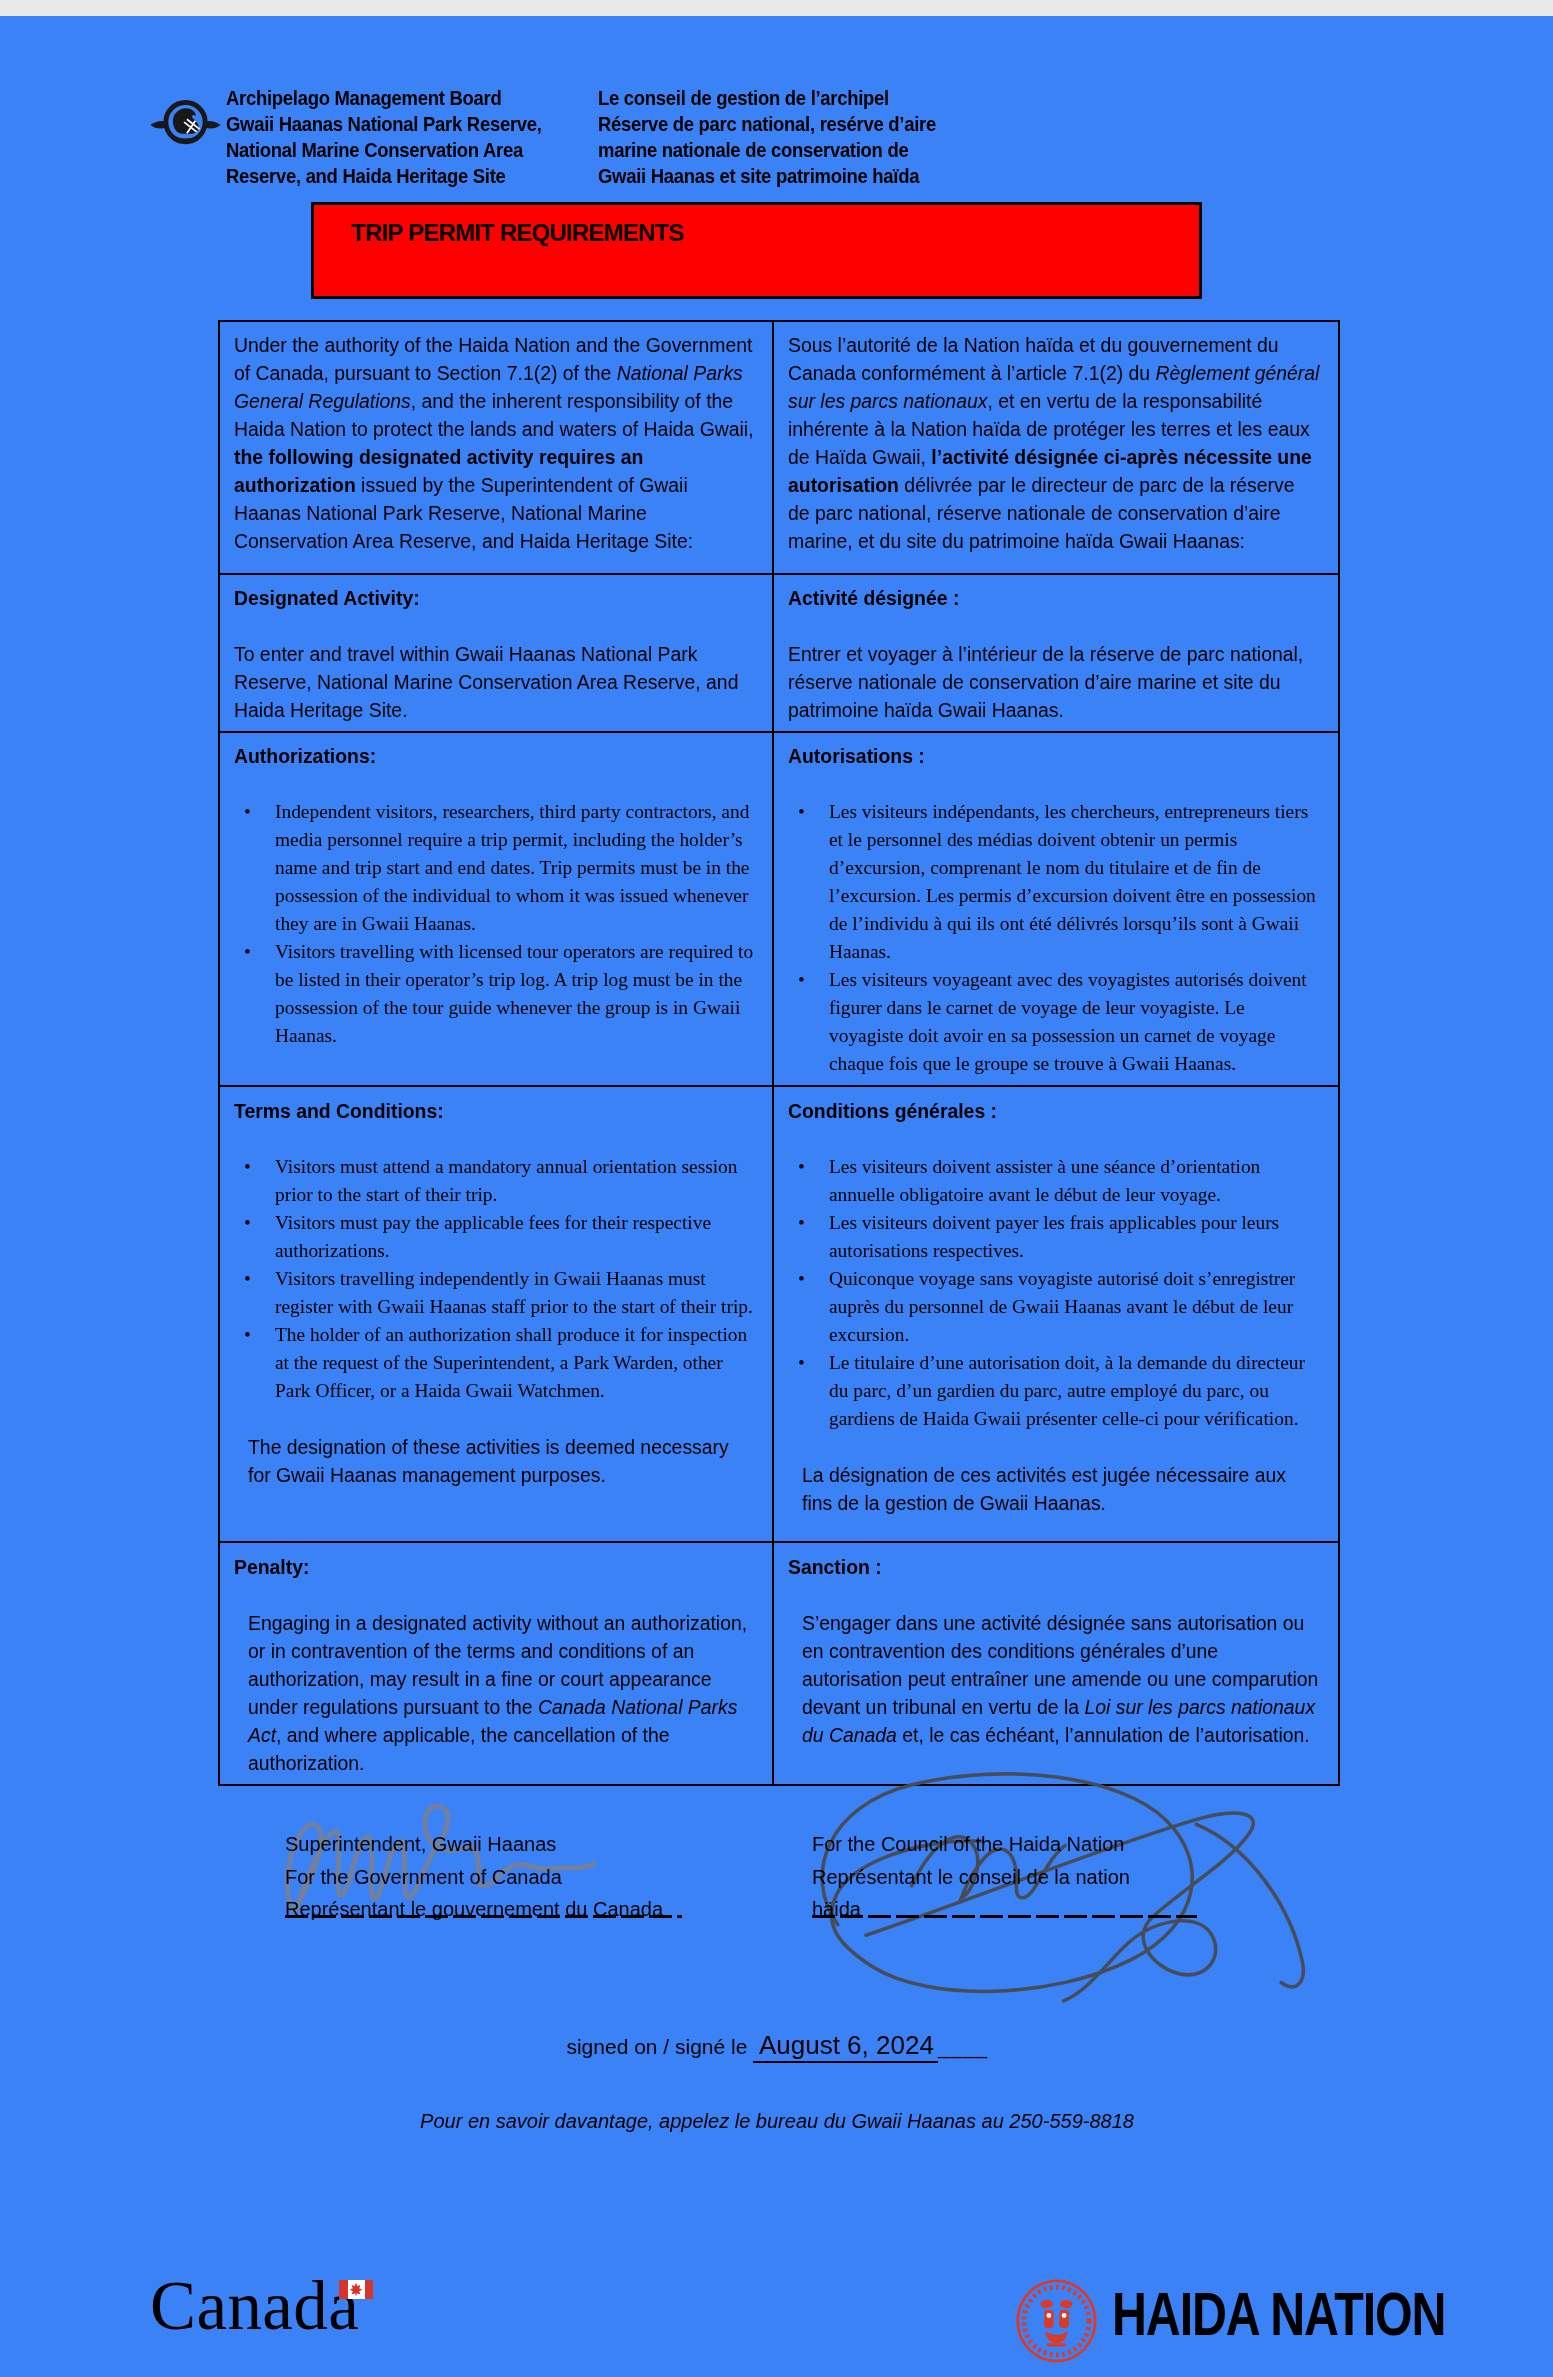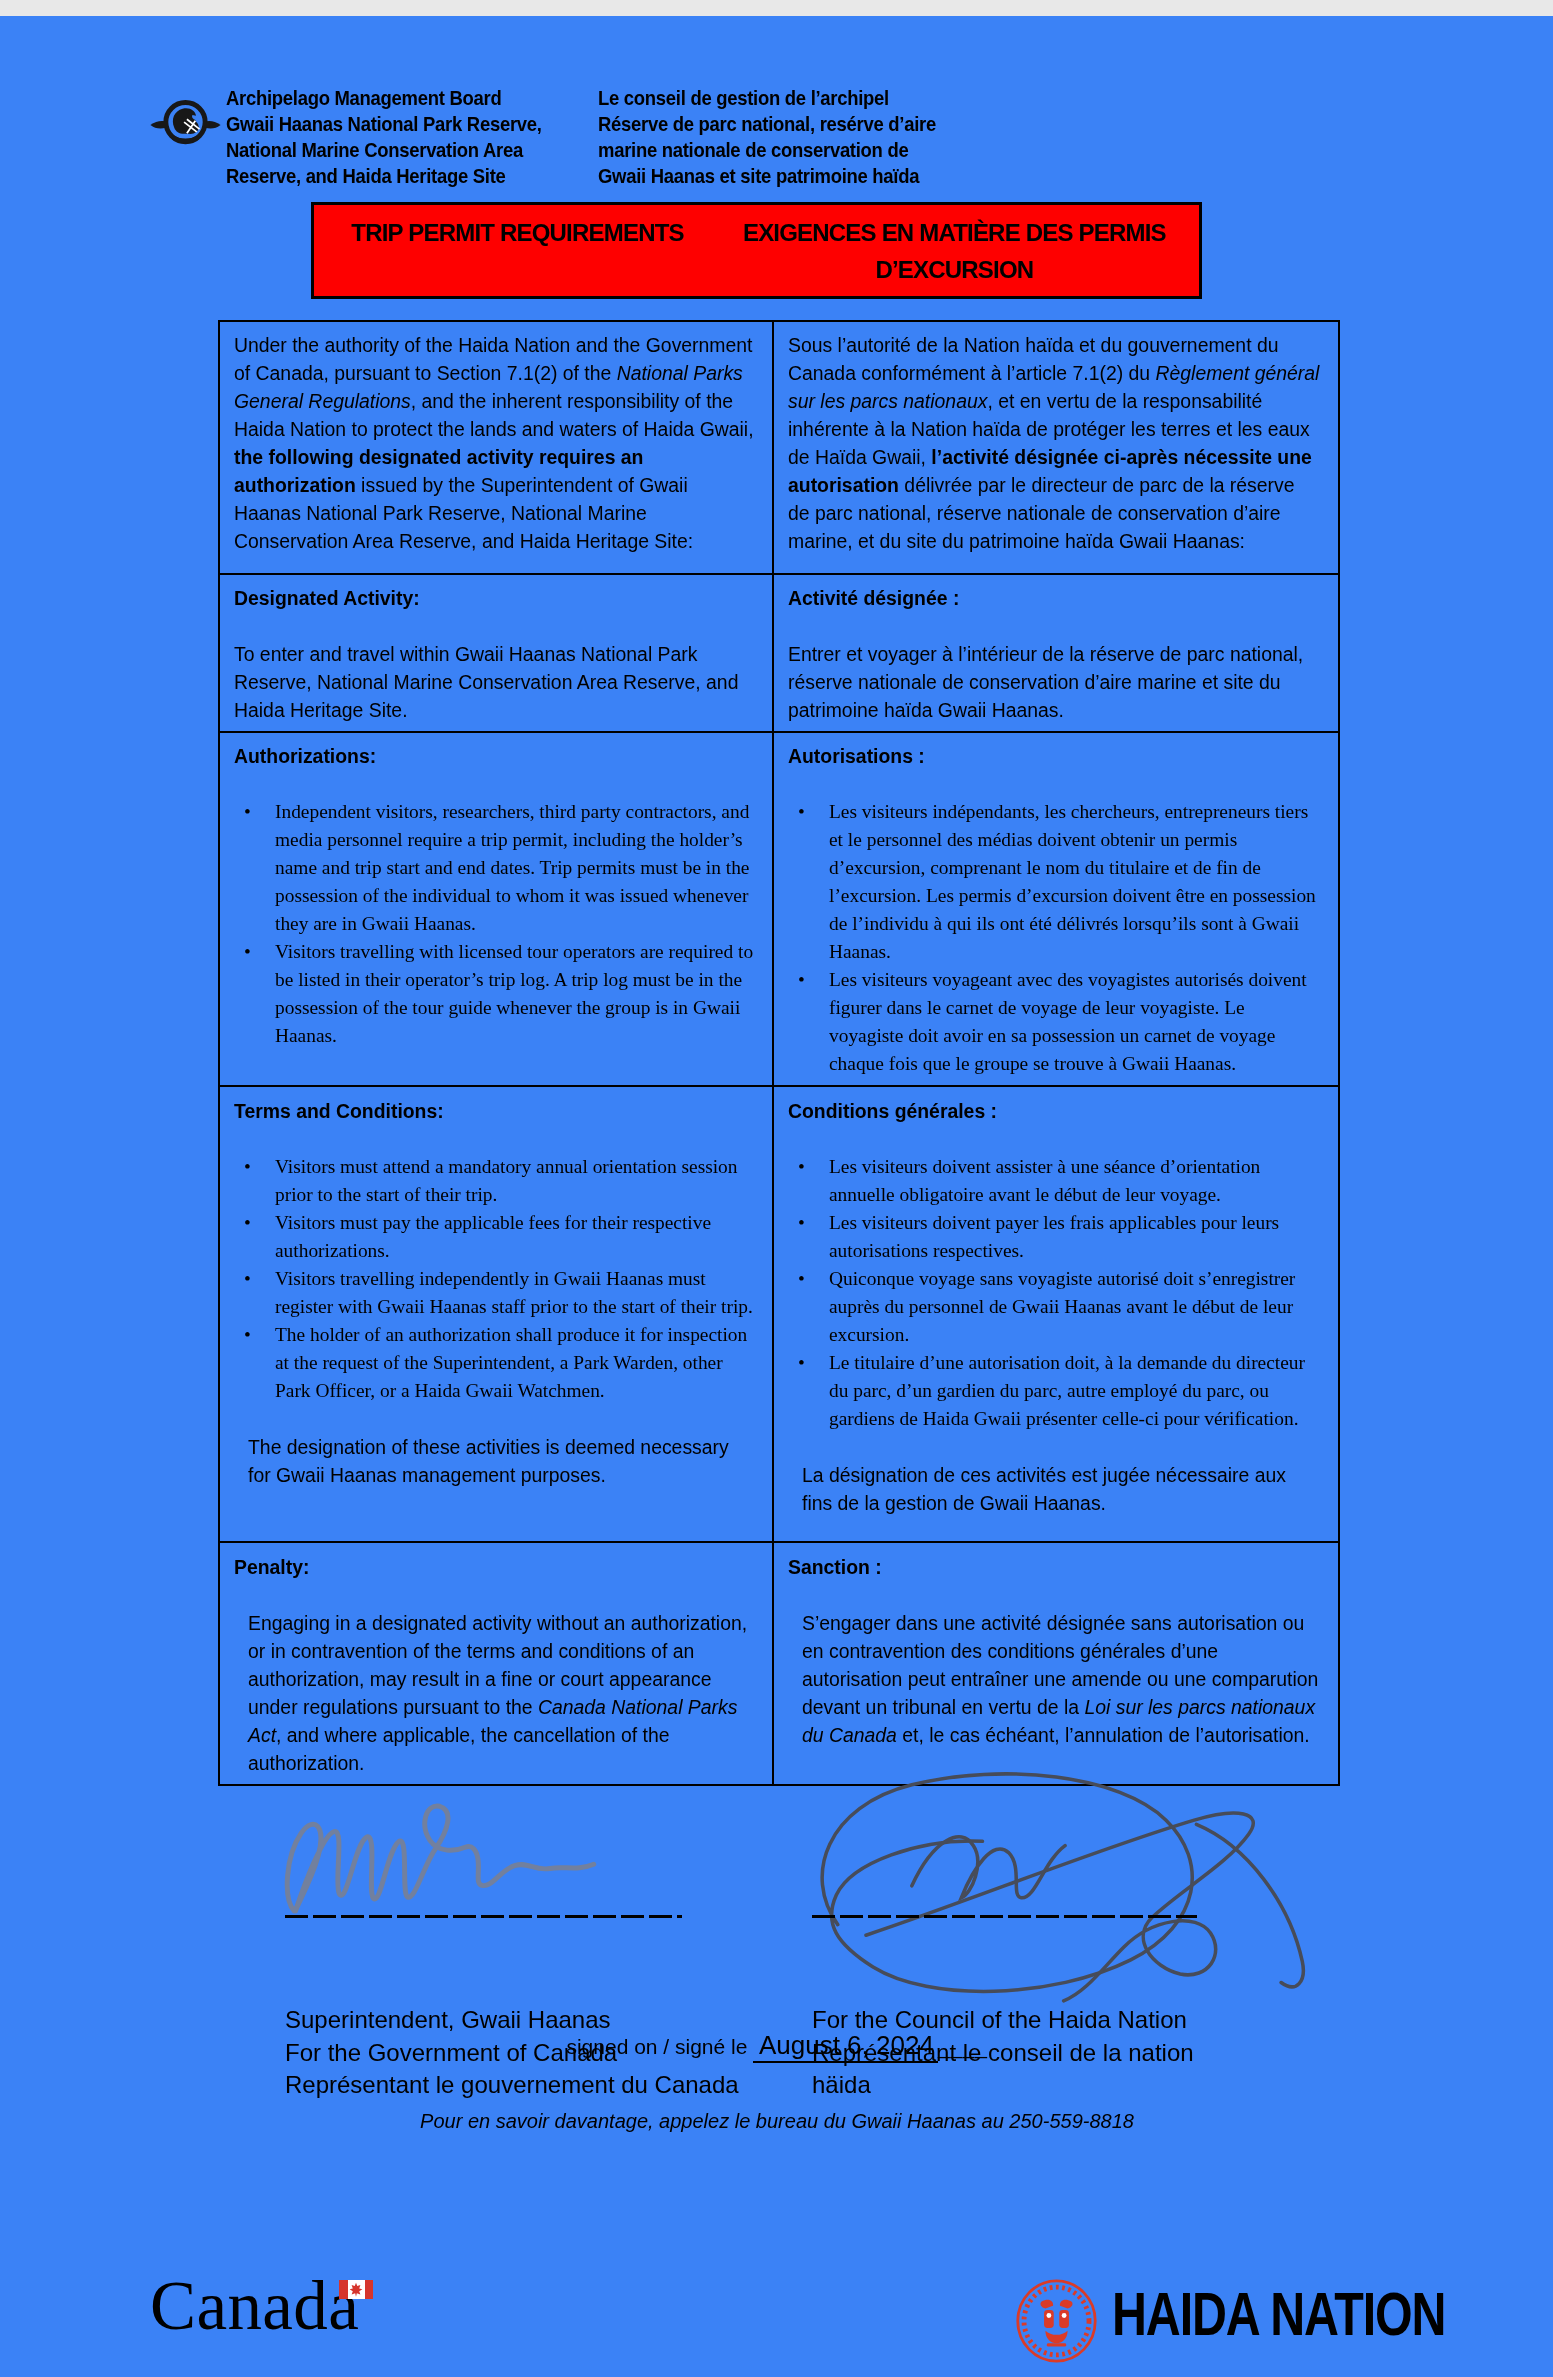--- a/index.html
+++ b/index.html
@@ -39,21 +39,21 @@
   .grid li{position:relative;padding-left:41px;}
   .grid li::before{content:"\2022";position:absolute;left:10px;top:0;}
   .indented{margin-left:14px !important;}
   .closing{margin-top:28px !important;margin-left:14px !important;}
   
   .approved-by{position:absolute;left:0;top:1725px;width:1554px;text-align:center;font-size:21px;}
   .sig-line{position:absolute;top:1899px;height:2.8px;
     background-image:repeating-linear-gradient(to right,#000 0 22.6px,transparent 22.6px 28px);}
   .sig-line-left{left:285px;width:397px;}
   .sig-line-right{left:812px;width:385px;}
-  .sig-labels{position:absolute;top:1988px;font-size:24px;line-height:32.5px;}
+  .sig-labels{position:absolute;top:1812px;font-size:20px;line-height:32.5px;}
   .sig-labels-left{left:285px;}
   .sig-labels-right{left:812px;}
   .sig-svg{position:absolute;pointer-events:none;}
   .sig-svg-left{left:280px;top:1769px;width:318px;height:138px;}
   .sig-svg-right{left:753px;top:1739px;width:586px;height:263px;}
   
   .signed-on{position:absolute;left:0;top:2014px;width:1554px;text-align:center;font-size:21px;}
   .signed-date{font-size:26px;border-bottom:2.1px solid #000;padding:0 4.2px 0.7px 5.7px;}
   .signed-suffix{font-size:21px;letter-spacing:0.7px;}
   
@@ -94,21 +94,20 @@
     <div class="org org-fr">
       <div>Le conseil de gestion de l’archipel</div>
       <div>Réserve de parc national, resérve d’aire</div>
       <div>marine nationale de conservation de</div>
       <div>Gwaii Haanas et site patrimoine haïda</div>
     </div>
   </div>
 
   <div class="banner">
     <div class="banner-cell banner-en">TRIP PERMIT REQUIREMENTS</div>
-    <div class="banner-cell banner-fr">EXIGENCES EN MATIÈRE DES PERMIS D’EXCURSION</div>
   </div>
 
   <table class="grid">
     <tbody>
         <tr class="r-intro">
       <td class="c-en">
         <p><span>Under the authority of the Haida Nation and the Government of Canada, pursuant to Section 7.1(2) of the </span><span style="font-style: italic;">National Parks General Regulations</span><span>, and the inherent responsibility of the Haida Nation to protect the lands and waters of Haida Gwaii, </span><span style="font-weight: bold;">the following designated activity requires an authorization</span><span> issued by the Superintendent of Gwaii Haanas National Park Reserve, National Marine Conservation Area Reserve, and Haida Heritage Site:</span></p>
       </td>
       <td>
         <p><span>Sous l’autorité de la Nation haïda et du gouvernement du Canada conformément à l’article 7.1(2) du </span><span style="font-style: italic;">Règlement général sur les parcs nationaux</span><span>, et en vertu de la responsabilité inhérente à la Nation haïda de protéger les terres et les eaux de Haïda Gwaii, </span><span style="font-weight: bold;">l’activité désignée ci-après nécessite une autorisation</span><span> délivrée par le directeur de parc de la réserve de parc national, réserve nationale de conservation d’aire marine, et du site du patrimoine haïda Gwaii Haanas:</span></p>

